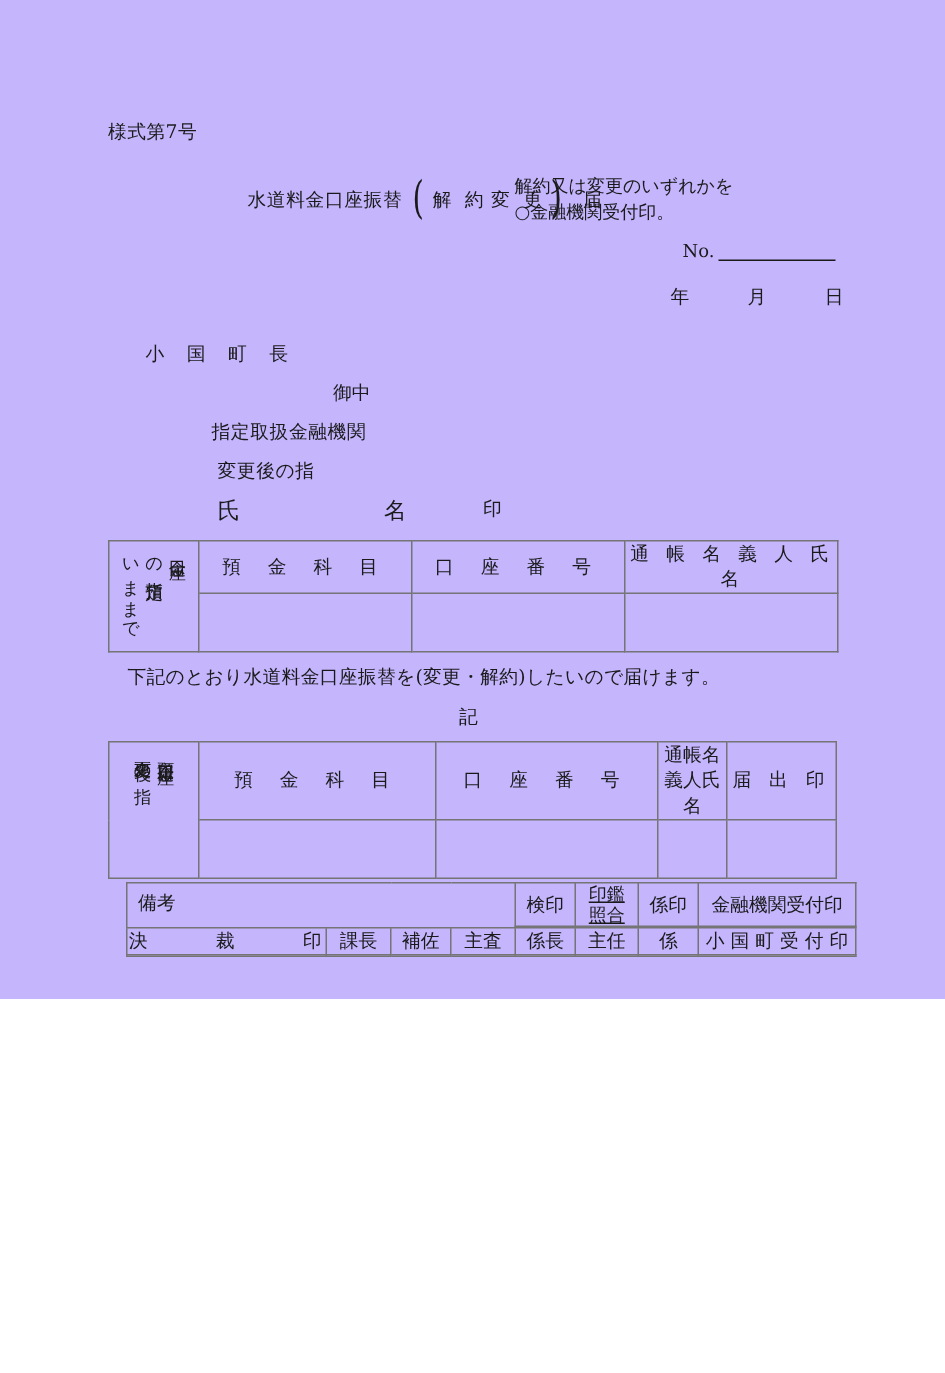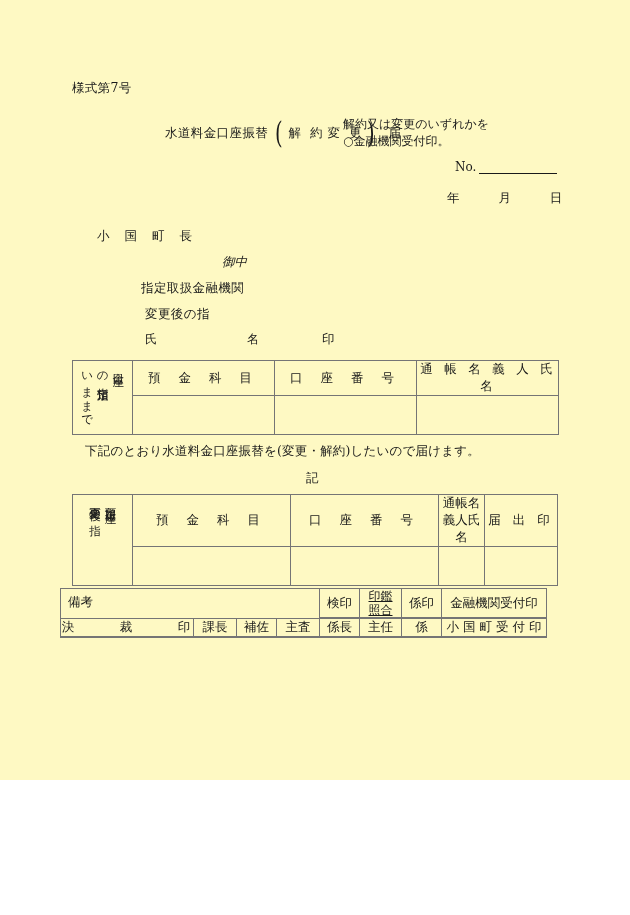--- a/index.html
+++ b/index.html
@@ -12,22 +12,22 @@
     height: 915px;
     position: relative;
     font-family: "DejaVu Serif", "Liberation Serif", serif;
     color: #1a1a1a;
     overflow: hidden;
   }
   .page {
     position: absolute;
     inset: 0;
     width: 630px;
-    height: 780px;
-    background: #fef9c3;
+    height: 666px;
+    background: #c4b5fd;
   }
 
   
   .abs { position: absolute; white-space: nowrap; }
 
   
   .form-no {
     left: 72px; top: 80px;
     font-size: 12.5px;
     letter-spacing: 0.3px;
@@ -101,36 +101,35 @@
 
   
   .addressee {
     left: 97px; top: 228px;
     font-size: 12.5px;
     letter-spacing: 5.5px;
   }
   .onchu {
     left: 222px; top: 254px;
     font-size: 12.5px;
-    font-style: italic;
   }
   .bank-line {
     left: 97px; top: 280px;
     font-size: 12.5px;
     letter-spacing: 0.4px;
     margin-left: 44px;
   }
   .applicant-addr {
     left: 145px; top: 306px;
     font-size: 12.5px;
     letter-spacing: 0.4px;
   }
   .applicant-name {
     left: 145px; top: 331px;
-    font-size: 12px;
+    font-size: 15px;
   }
   .applicant-name .nm { letter-spacing: 22px; }
   .seal-mark {
     left: 322px; top: 331px;
     font-size: 12.5px;
   }
 
   
   table.grid {
     position: absolute;
@@ -185,21 +184,21 @@
     left: 306px; top: 470px;
     font-size: 12.5px;
   }
 
   
   #table-new { left: 72px; top: 494px; width: 486px; }
   #table-new .hdr-row td { height: 29px; }
   #table-new .body-row td { height: 38px; }
 
   
-  #table-office { left: 60px; top: 588px; width: 486px; }
+  #table-office { left: 84px; top: 588px; width: 486px; }
   #table-office td { height: auto; }
   .remarks-cell {
     text-align: left !important;
     vertical-align: top !important;
     padding: 5px 0 0 7px !important;
   }
   .two-line {
     line-height: 1.18;
     font-size: 12px;
     white-space: pre-line;

